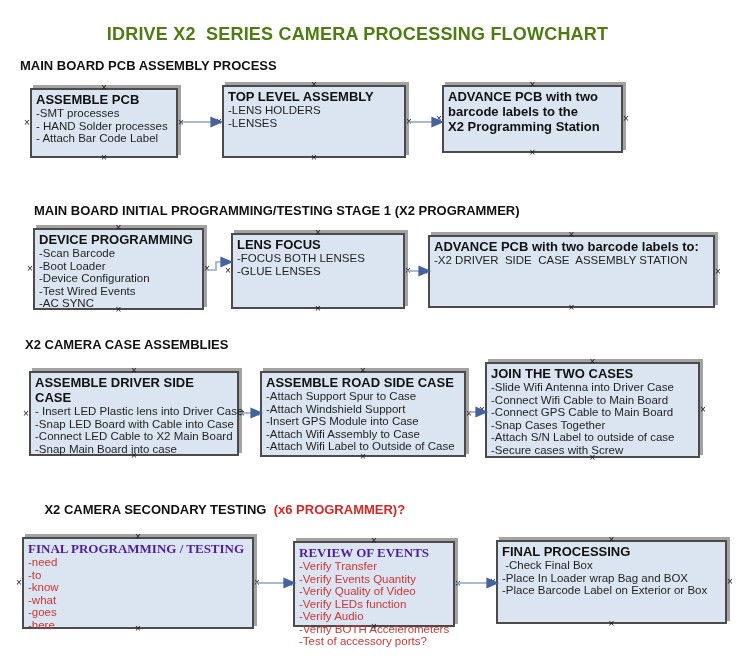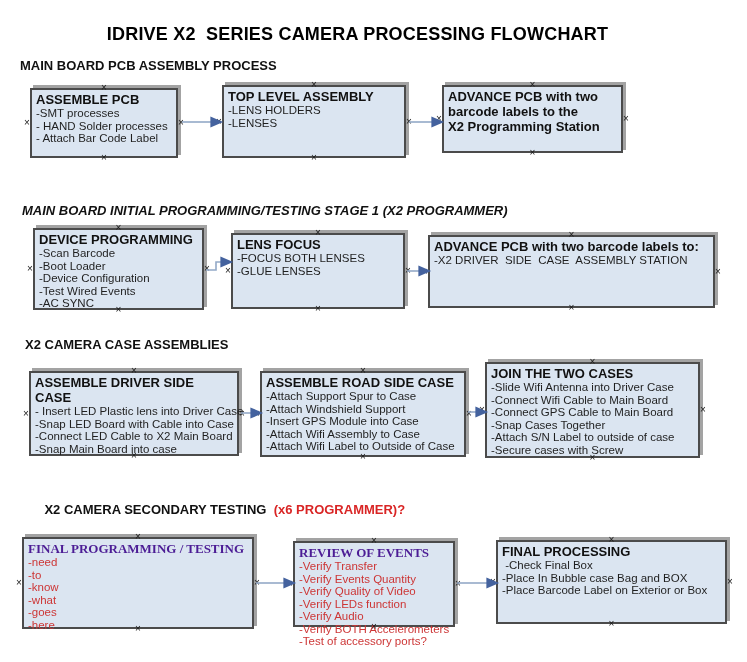--- a/index.html
+++ b/index.html
@@ -1,19 +1,19 @@
 <!DOCTYPE html>
 <html><head>
 <meta charset="utf-8">
 <style>
   html,body{margin:0;padding:0;background:#fff;}
   .canvas{position:relative;width:747px;height:662px;background:#ffffff;
           font-family:"Liberation Sans",sans-serif;overflow:hidden;}
   .main-title{position:absolute;top:24px;left:0;width:715px;text-align:center;
-              font-size:18px;font-weight:bold;color:#000000;white-space:pre;letter-spacing:.2px;}
+              font-size:18px;font-weight:bold;color:#4d7c0f;white-space:pre;letter-spacing:.2px;}
   .sec-head{position:absolute;font-size:13px;font-weight:bold;color:#111;white-space:pre;}
   .sec-head .red-part{color:#d92525;}
   .fbox{position:absolute;box-sizing:border-box;background:#dbe5f1;
         border:2px solid #4b4b4b;box-shadow:3px -3px 0 #a3a3a3;
         padding:2px 4px 0 4px;overflow:visible;}
   .ttl{font-size:13px;font-weight:bold;color:#111;line-height:15px;white-space:pre-line;}
   .itm{font-size:11.5px;color:#1f1f1f;line-height:12.5px;white-space:pre;}
   .red .ttl{color:#4c1d95;font-family:Liberation Serif, serif;}
   .red .itm{color:#cd3636;}
   .anc{position:absolute;font-size:10px;line-height:10px;color:#1a1a1a;font-weight:normal;}
@@ -24,21 +24,21 @@
   svg.arrows{position:absolute;left:0;top:0;pointer-events:none;}
 </style>
 </head>
 <body>
 
 <div class="canvas">
 
   <div class="main-title">IDRIVE X2  SERIES CAMERA PROCESSING FLOWCHART</div>
 
   <div class="sec-head" style="left:20px;top:58px;">MAIN BOARD PCB ASSEMBLY PROCESS</div>
-  <div class="sec-head" style="left:22px;top:203px;font-style:italic;">MAIN BOARD INITIAL PROGRAMMING/TESTING STAGE 1 (X2 PROGRAMMER)</div>
+  <div class="sec-head" style="left:34px;top:203px;">MAIN BOARD INITIAL PROGRAMMING/TESTING STAGE 1 (X2 PROGRAMMER)</div>
   <div class="sec-head" style="left:25px;top:337px;">X2 CAMERA CASE ASSEMBLIES</div>
   <div class="sec-head" style="left:30px;top:487px;text-align:center;">
     <span>X2 CAMERA SECONDARY TESTING  </span><span class="red-part">(x6 PROGRAMMER)?</span>
   </div>
 
   <div class="fbox" style="left:30px;top:88px;width:148px;height:70px;">
     <span class="anc a-t">×</span>
     <span class="anc a-b">×</span>
     <span class="anc a-l">×</span>
     <span class="anc a-r">×</span>
@@ -168,21 +168,21 @@
     <div class="itm">-Test of accessory ports?</div>
   </div>
 
   <div class="fbox" style="left:496px;top:540px;width:231px;height:84px;">
     <span class="anc a-t">×</span>
     <span class="anc a-b">×</span>
     <span class="anc a-l">×</span>
     <span class="anc a-r">×</span>
     <div class="ttl">FINAL PROCESSING</div>
     <div class="itm"> -Check Final Box</div>
-    <div class="itm">-Place In Bubble case Bag and BOX</div>
+    <div class="itm">-Place In Loader wrap Bag and BOX</div>
     <div class="itm">-Place Barcode Label on Exterior or Box</div>
   </div>
 
   <svg class="arrows" width="747" height="662" viewBox="0 0 747 662">
     <defs>
       <marker id="ah" markerWidth="9" markerHeight="8" refX="1" refY="3.5" orient="auto">
         <path d="M0,0 L8,3.5 L0,7 Z" fill="#44629e"></path>
       </marker>
     </defs>
     <line x1="182" y1="122" x2="212" y2="122" stroke="#93a9c7" stroke-width="1.6" marker-end="url(#ah)"></line>

